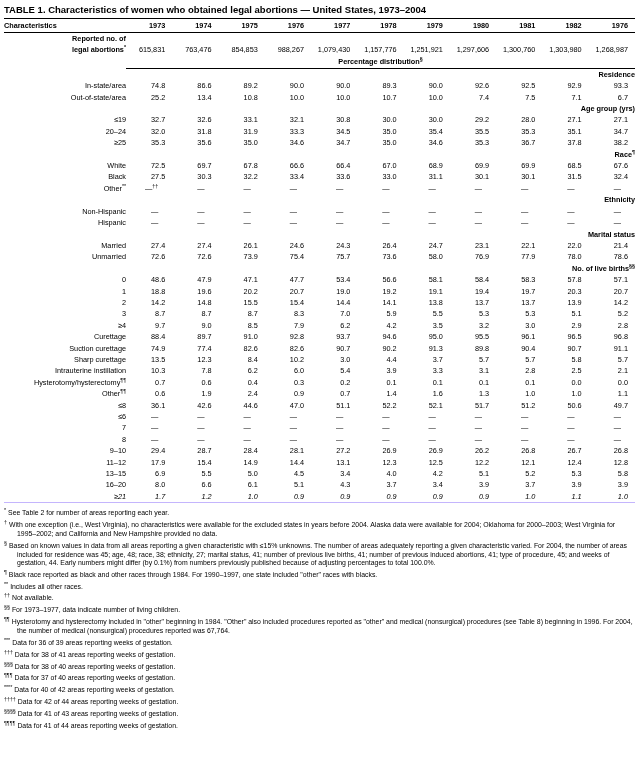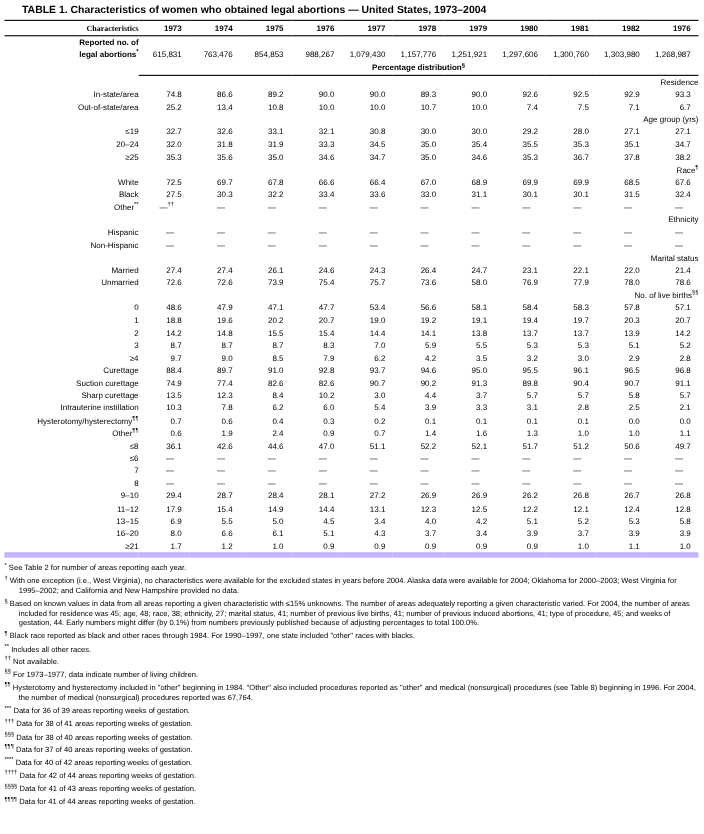--- a/index.html
+++ b/index.html
@@ -1,37 +1,37 @@
 <!DOCTYPE html>
 <html><head>
 <meta charset="utf-8">
 <style>
   html,body{margin:0;padding:0;background:#fff;}
   body{
     width:640px;height:758px;overflow:hidden;box-sizing:border-box;
     font-family:"Liberation Sans","DejaVu Sans",sans-serif;color:#000;
     padding:3px 5px 0 4px;
   }
-  .title{font-size:9.5px;font-weight:bold;margin:1px 0 3px 16px;}
+  .title{font-size:9.5px;font-weight:bold;margin:1px 0 3px 0;}
   table{width:100%;border-collapse:collapse;table-layout:fixed;border-top:1px solid #000;}
   col.charcol{width:122px;}
   th,td{padding:0;vertical-align:bottom;font-size:7.3px;}
   thead th{border-bottom:1px solid #000;font-weight:bold;line-height:13px;}
-  thead th.lbl{text-align:right;font-family:Liberation Serif, serif;}
+  thead th.lbl{text-align:left;}
   .num{text-align:right;padding-right:7px;}
   td.lbl{text-align:right;line-height:11.4px;}
   tbody td{line-height:11.4px;}
   .bold{font-weight:bold;}
-  .sec{font-weight:normal;padding-left:35px;}
+  .sec{font-weight:bold;padding-left:35px;}
   .ind1{padding-left:7px;}
   .ind2{padding-left:13px;}
   .ind3{padding-left:23px;}
   .pct{text-align:center;font-weight:bold;border-bottom:1px solid #000;line-height:12px;}
   .dash{padding-right:14px;}
-  tbody tr:last-child td{border-bottom:5px solid #c4b5fd;}
+  tbody tr:last-child td{border-bottom:1px solid #c4b5fd;font-style:italic;}
   sup{font-size:5.3px;vertical-align:super;line-height:0;}
   .footnotes{margin-top:3px;}
   .fn{font-size:6.9px;line-height:8.6px;padding-left:13px;text-indent:-13px;}
   .fnm{font-size:5.3px;vertical-align:super;padding-right:2px;}
 </style>
 </head>
 <body>
 
 <div>
   <div class="title">TABLE 1. Characteristics of women who obtained legal abortions — United States, 1973–2004</div>
@@ -206,35 +206,35 @@
           <td class="num dash">—</td>
           <td class="num dash">—</td>
           <td class="num dash">—</td>
           <td class="num dash">—</td>
           <td class="num dash">—</td>
         </tr>
         <tr>
           <td class="lbl sec" colspan="12">Ethnicity</td>
         </tr>
         <tr>
+          <td class="lbl ind1">Non-Hispanic</td>
+          <td class="num dash">—</td>
+          <td class="num dash">—</td>
+          <td class="num dash">—</td>
+          <td class="num dash">—</td>
+          <td class="num dash">—</td>
+          <td class="num dash">—</td>
+          <td class="num dash">—</td>
+          <td class="num dash">—</td>
+          <td class="num dash">—</td>
+          <td class="num dash">—</td>
+          <td class="num dash">—</td>
+        </tr>
+        <tr>
           <td class="lbl ind1">Hispanic</td>
-          <td class="num dash">—</td>
-          <td class="num dash">—</td>
-          <td class="num dash">—</td>
-          <td class="num dash">—</td>
-          <td class="num dash">—</td>
-          <td class="num dash">—</td>
-          <td class="num dash">—</td>
-          <td class="num dash">—</td>
-          <td class="num dash">—</td>
-          <td class="num dash">—</td>
-          <td class="num dash">—</td>
-        </tr>
-        <tr>
-          <td class="lbl ind1">Non-Hispanic</td>
           <td class="num dash">—</td>
           <td class="num dash">—</td>
           <td class="num dash">—</td>
           <td class="num dash">—</td>
           <td class="num dash">—</td>
           <td class="num dash">—</td>
           <td class="num dash">—</td>
           <td class="num dash">—</td>
           <td class="num dash">—</td>
           <td class="num dash">—</td>

